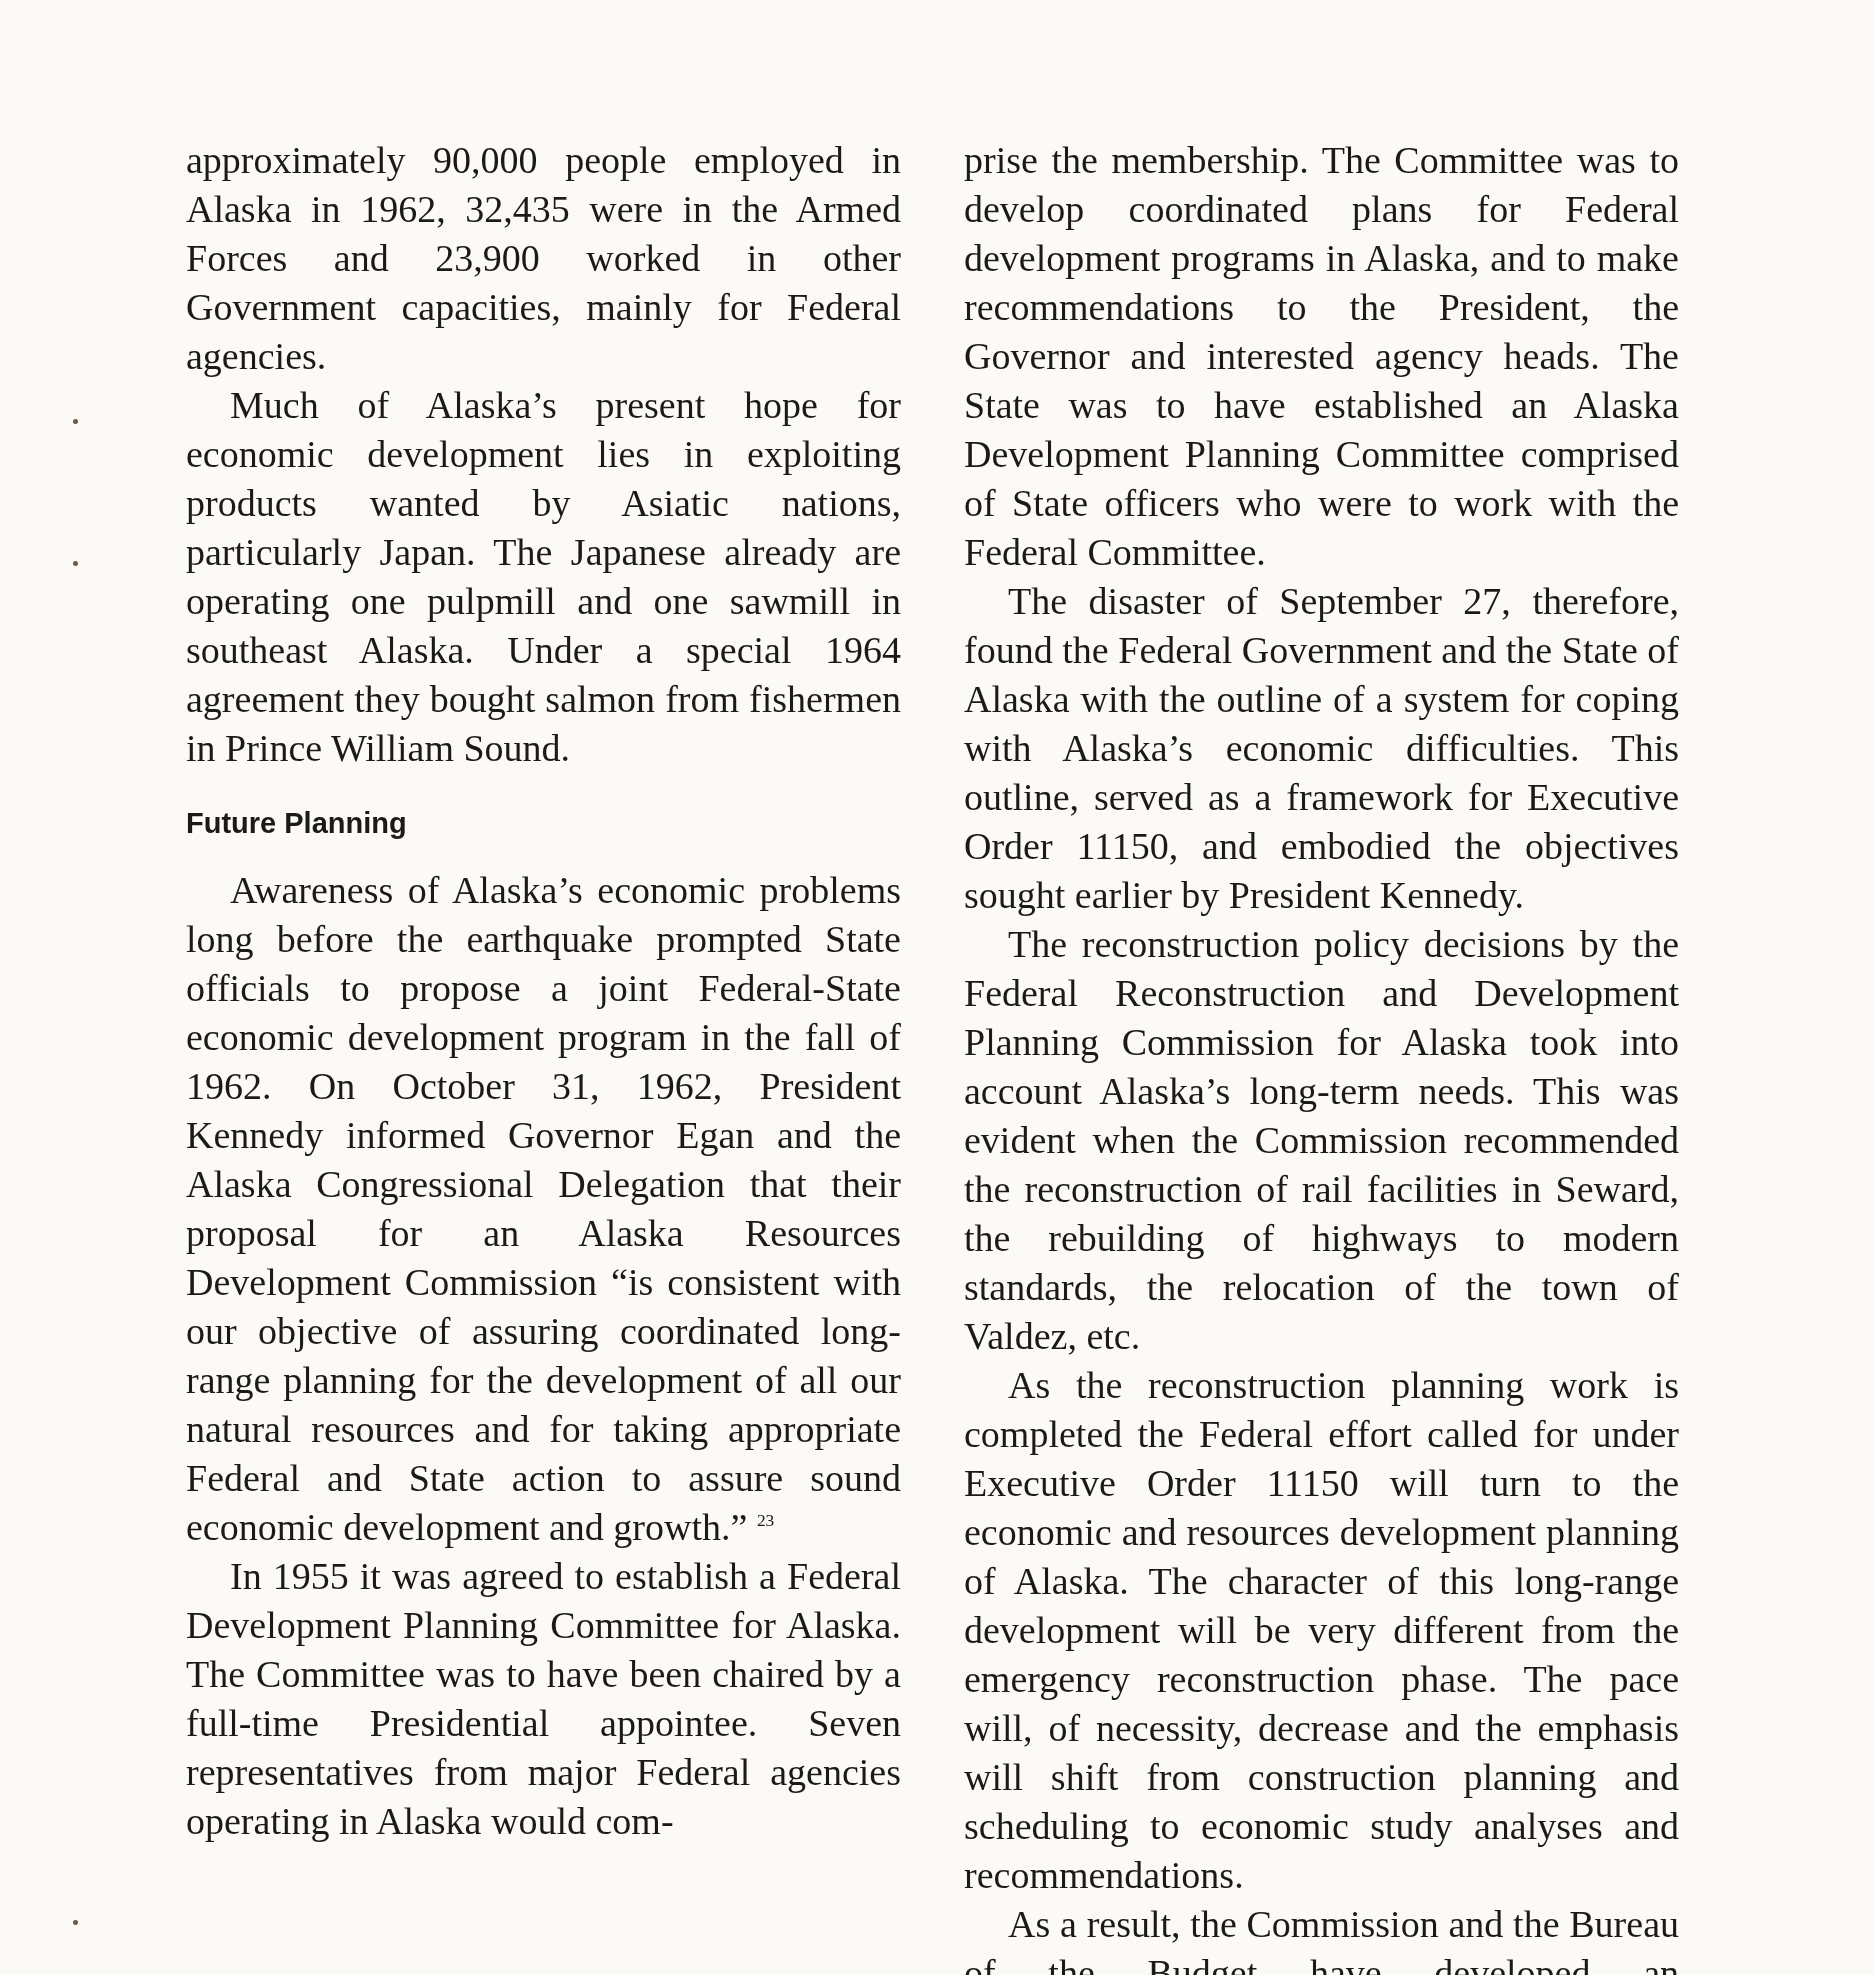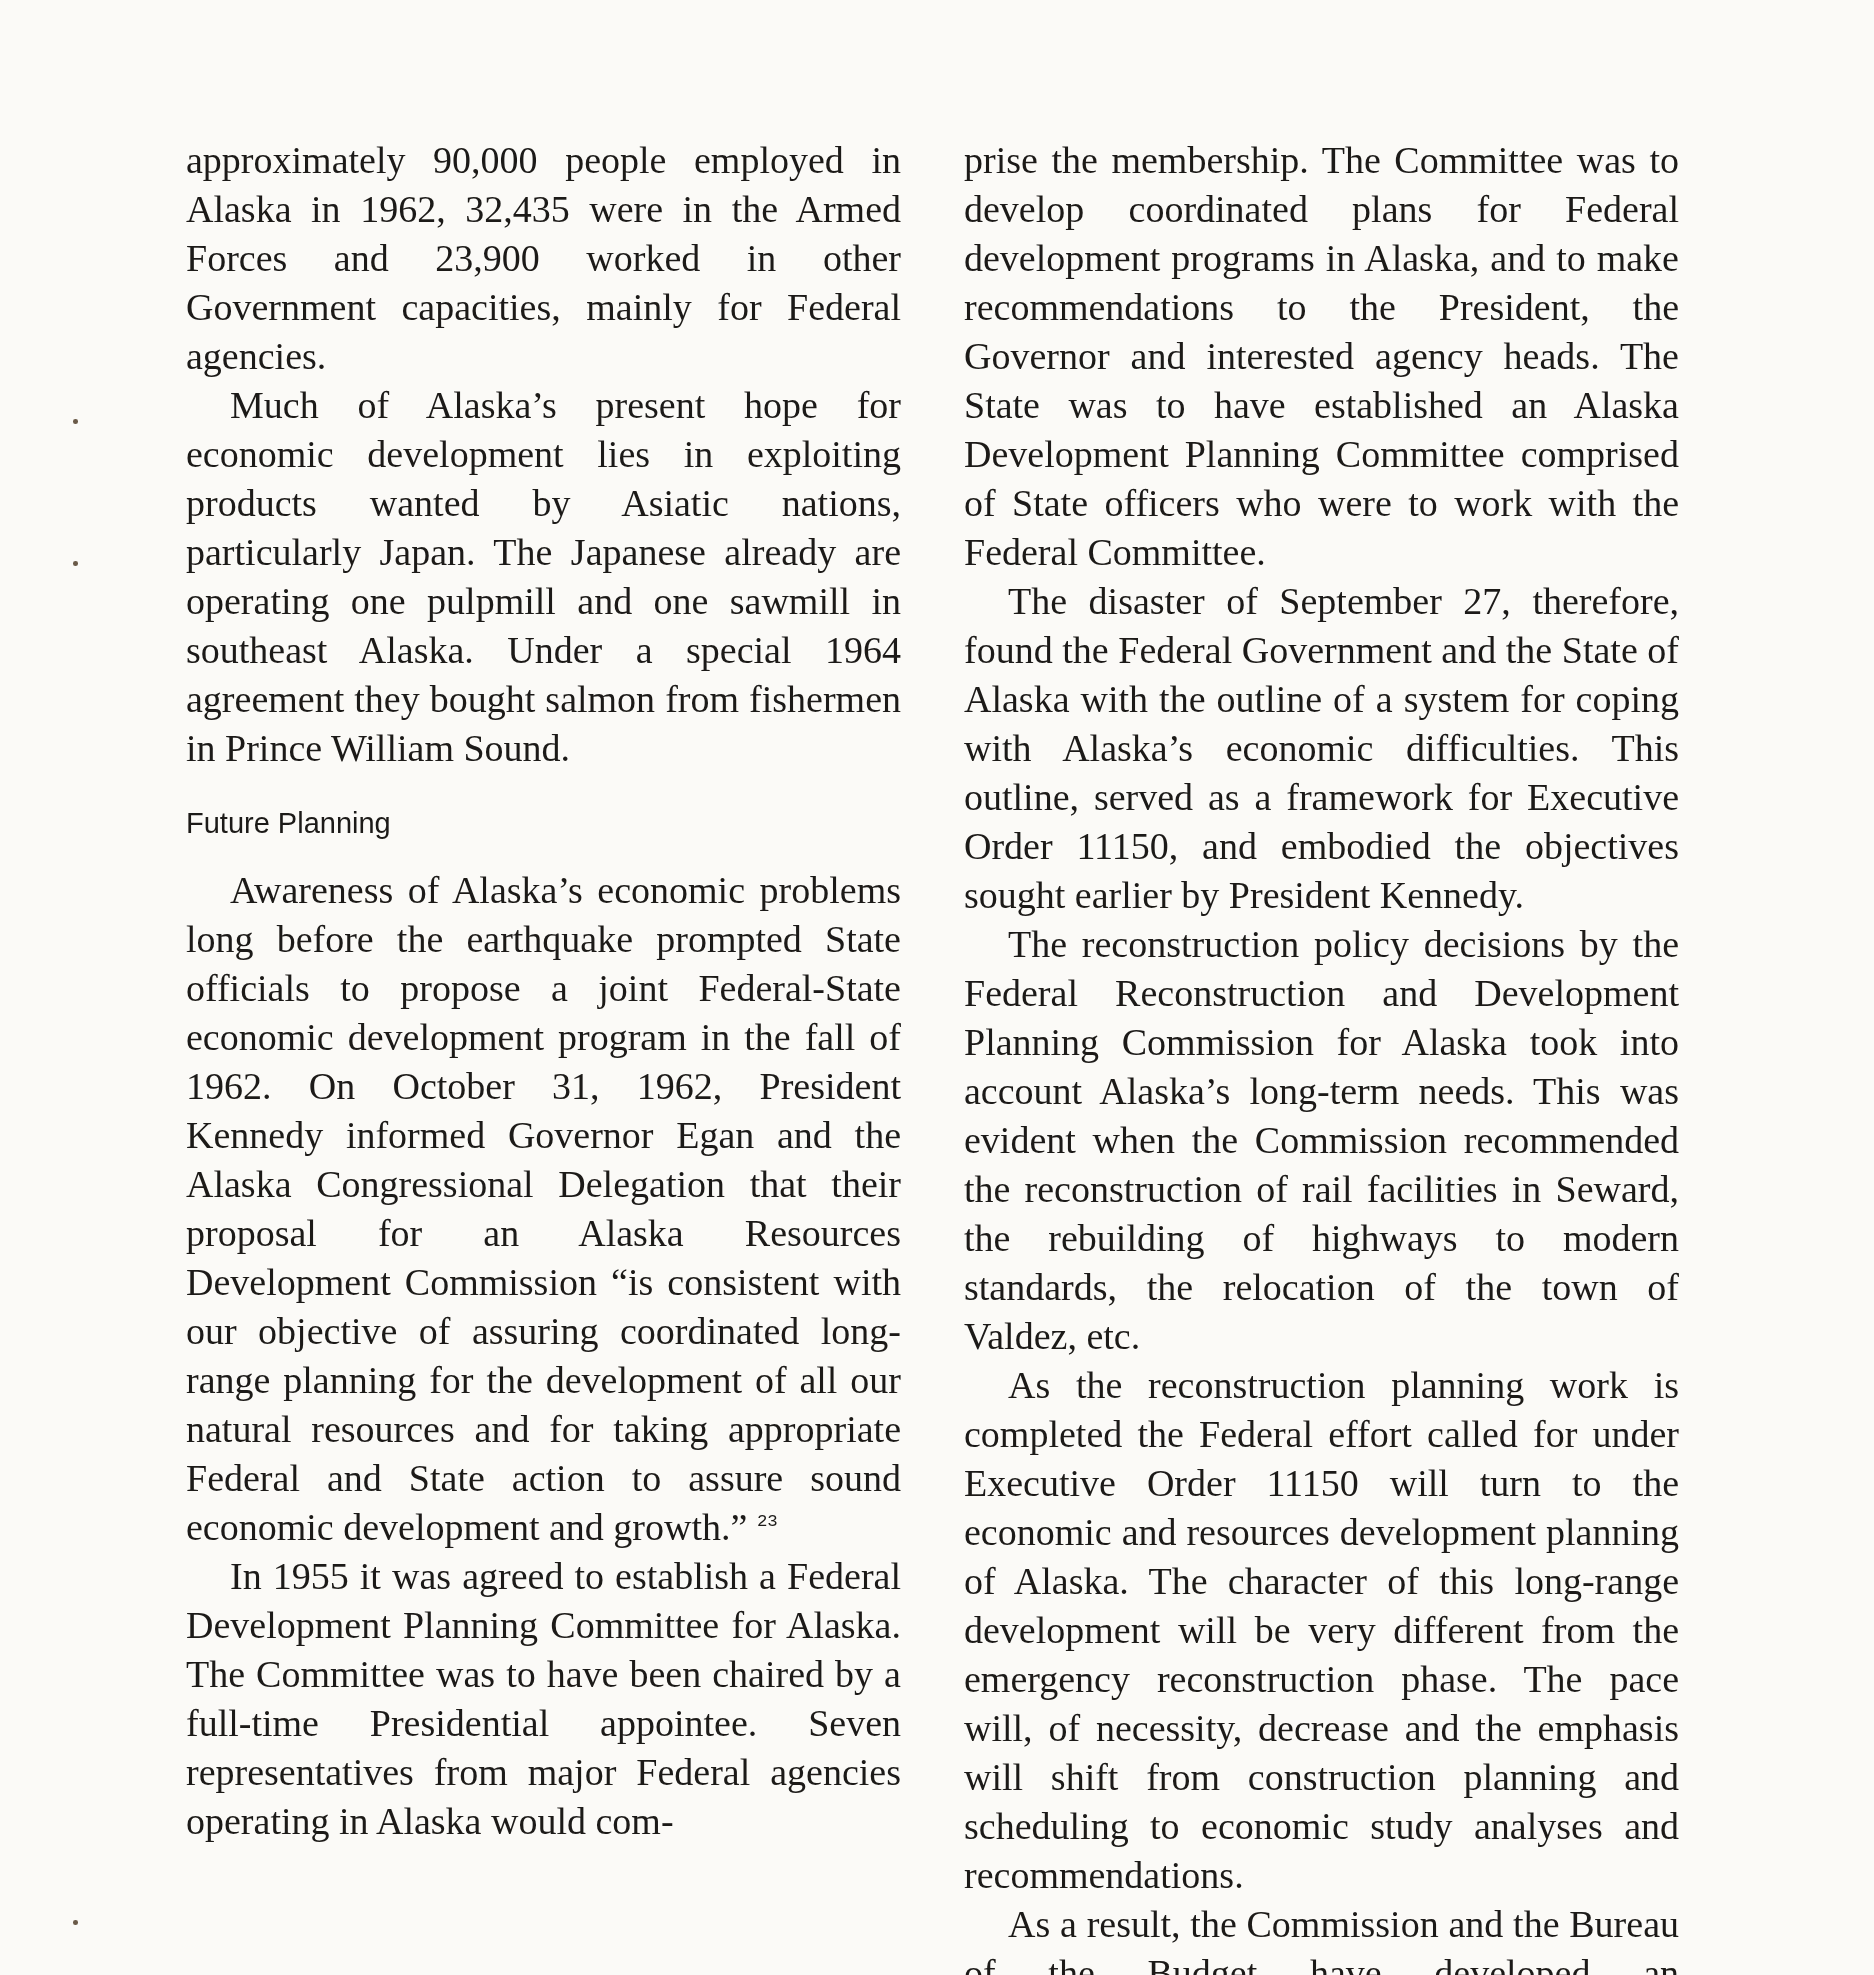--- a/index.html
+++ b/index.html
@@ -19,26 +19,26 @@
     line-height: 49px;
     text-align: justify;
     hyphens: manual;
   }
   .col-left { left: 186px; }
   .col-right { left: 964px; }
   .col p { margin: 0; text-indent: 0; }
   .col p.indent { text-indent: 44px; }
   .heading {
     font-family: "Liberation Sans", "DejaVu Sans", sans-serif;
-    font-weight: normal;
+    font-weight: bold;
     font-size: 29px;
     line-height: 29px;
     margin: 36px 0 28px 0;
   }
-  sup { font-size: 17.4px; line-height: 0; vertical-align: super; font-family: Liberation Mono, monospace; }
+  sup { font-size: 17.4px; line-height: 0; vertical-align: super; }
   .margin-mark {
     position: absolute;
     width: 4.7px; height: 4.7px;
     border-radius: 50%;
     background: #6a5a48;
   }
 </style>
 </head>
 <body>
 

